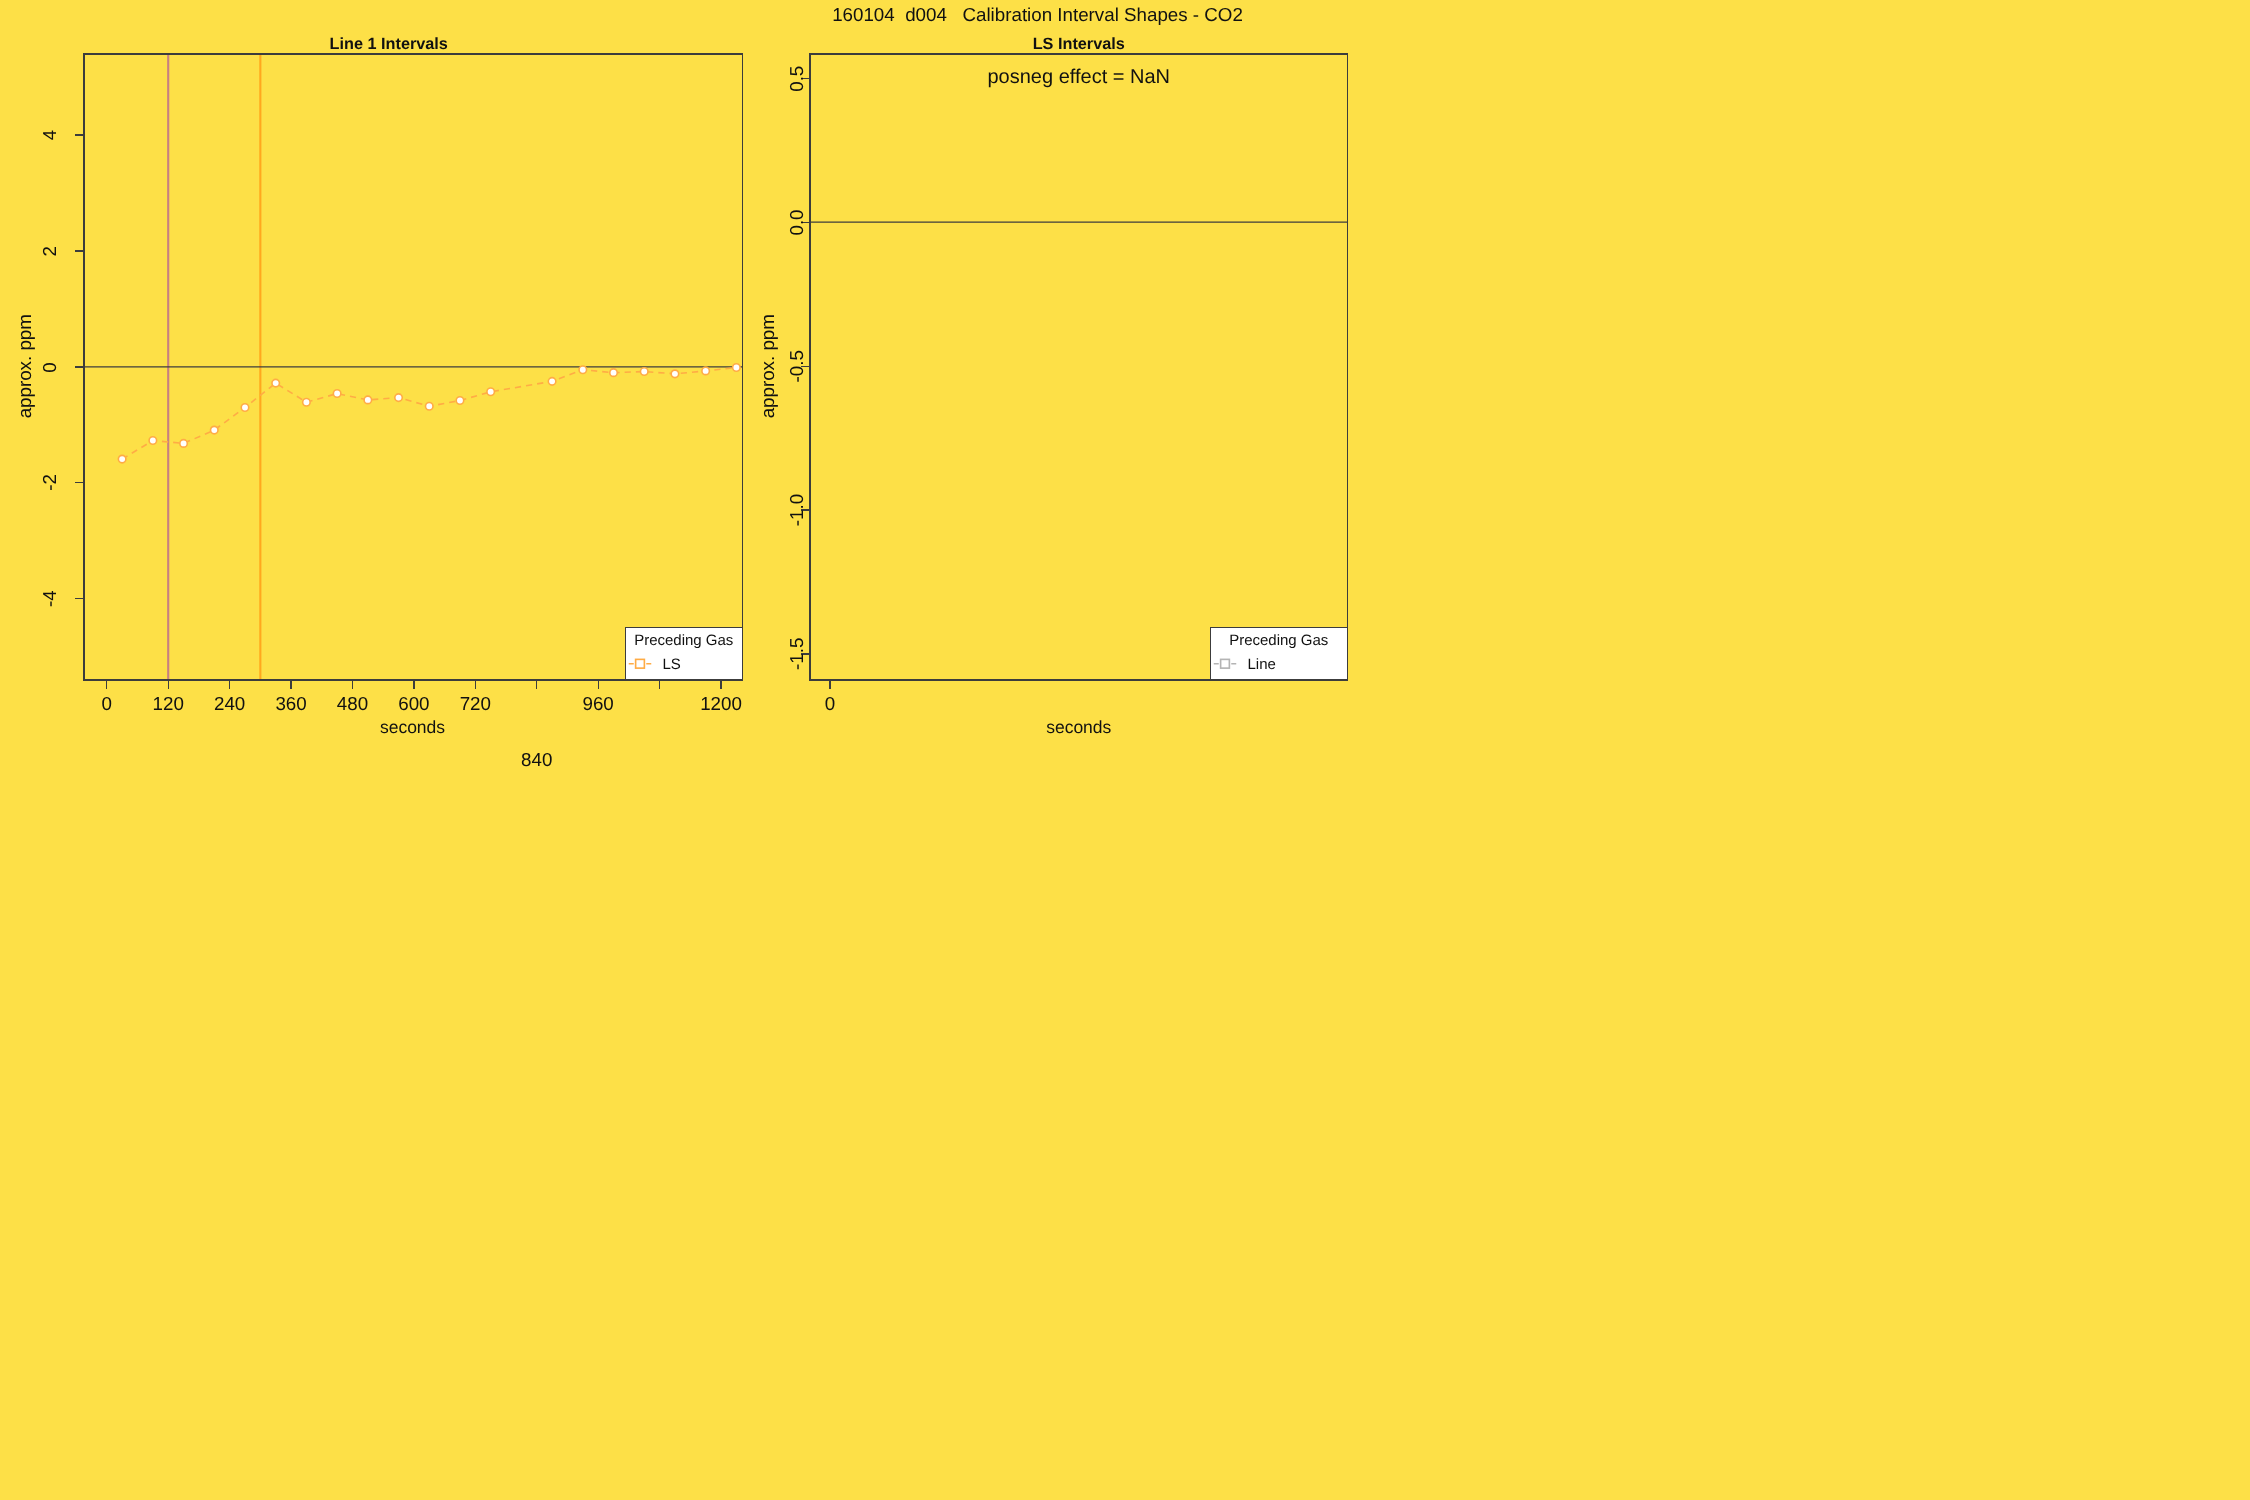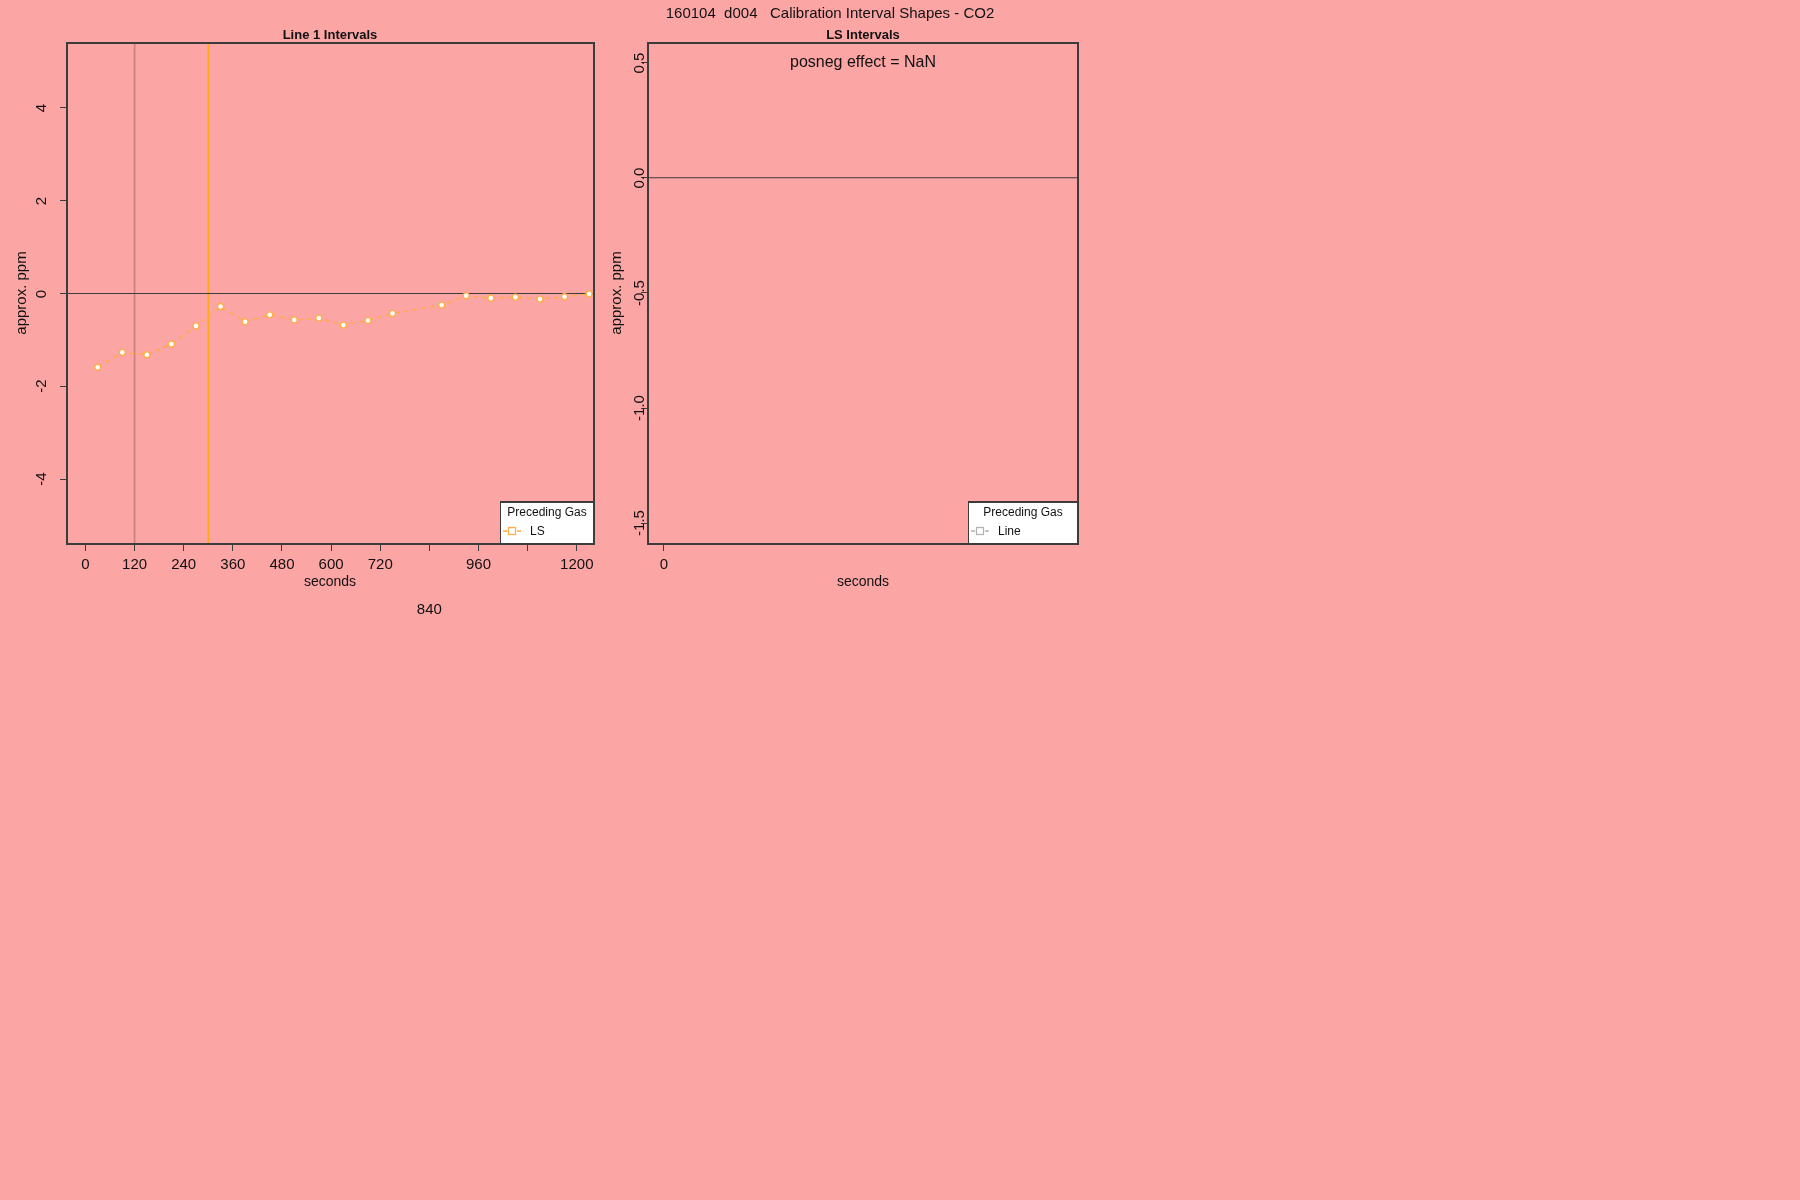--- a/index.html
+++ b/index.html
@@ -1,22 +1,22 @@
 <!DOCTYPE html>
 <html><head>
 <meta charset="utf-8">
 <style>
   html,body{margin:0;padding:0;background:#fff;}
-  .canvas{position:relative;width:1800px;height:1200px;background:#fca5a5;overflow:hidden;
+  .canvas{position:relative;width:1800px;height:1200px;background:#fde047;overflow:hidden;
           font-family:"Liberation Sans", sans-serif;color:#111;}
   #plot-svg{position:absolute;left:0;top:0;}
   .txt{position:absolute;color:#111;}
   .main-title{left:830px;top:4px;transform:translateX(-50%);font-size:15px;white-space:pre;}
   .panel-title{top:27px;transform:translateX(-50%);font-size:13px;font-weight:bold;white-space:pre;}
-  #t1{left:330px;} #t2{left:863px;}
+  #t1{left:311px;} #t2{left:863px;}
   .xlab{top:573px;transform:translateX(-50%);font-size:14px;}
   #xl1{left:330px;} #xl2{left:863px;}
   .ylab{font-size:15px;transform:translate(-50%,-50%) rotate(-90deg);white-space:pre;}
   #yl1{left:20px;top:293px;} #yl2{left:615px;top:293px;}
   .annotation{left:863px;top:53px;transform:translateX(-50%);font-size:16px;white-space:pre;text-align:right;}
   .tick-x{position:absolute;transform:translateX(-50%);font-size:15px;color:#111;}
   .tick-y{position:absolute;transform:translate(-50%,-50%) rotate(-90deg);font-size:15px;color:#111;white-space:pre;}
   .legend-title{position:absolute;transform:translateX(-50%);font-size:12px;top:505px;white-space:pre;}
   #lg1t{left:547px;} #lg2t{left:1023px;}
   .legend-label{position:absolute;font-size:12px;top:524px;white-space:pre;}

